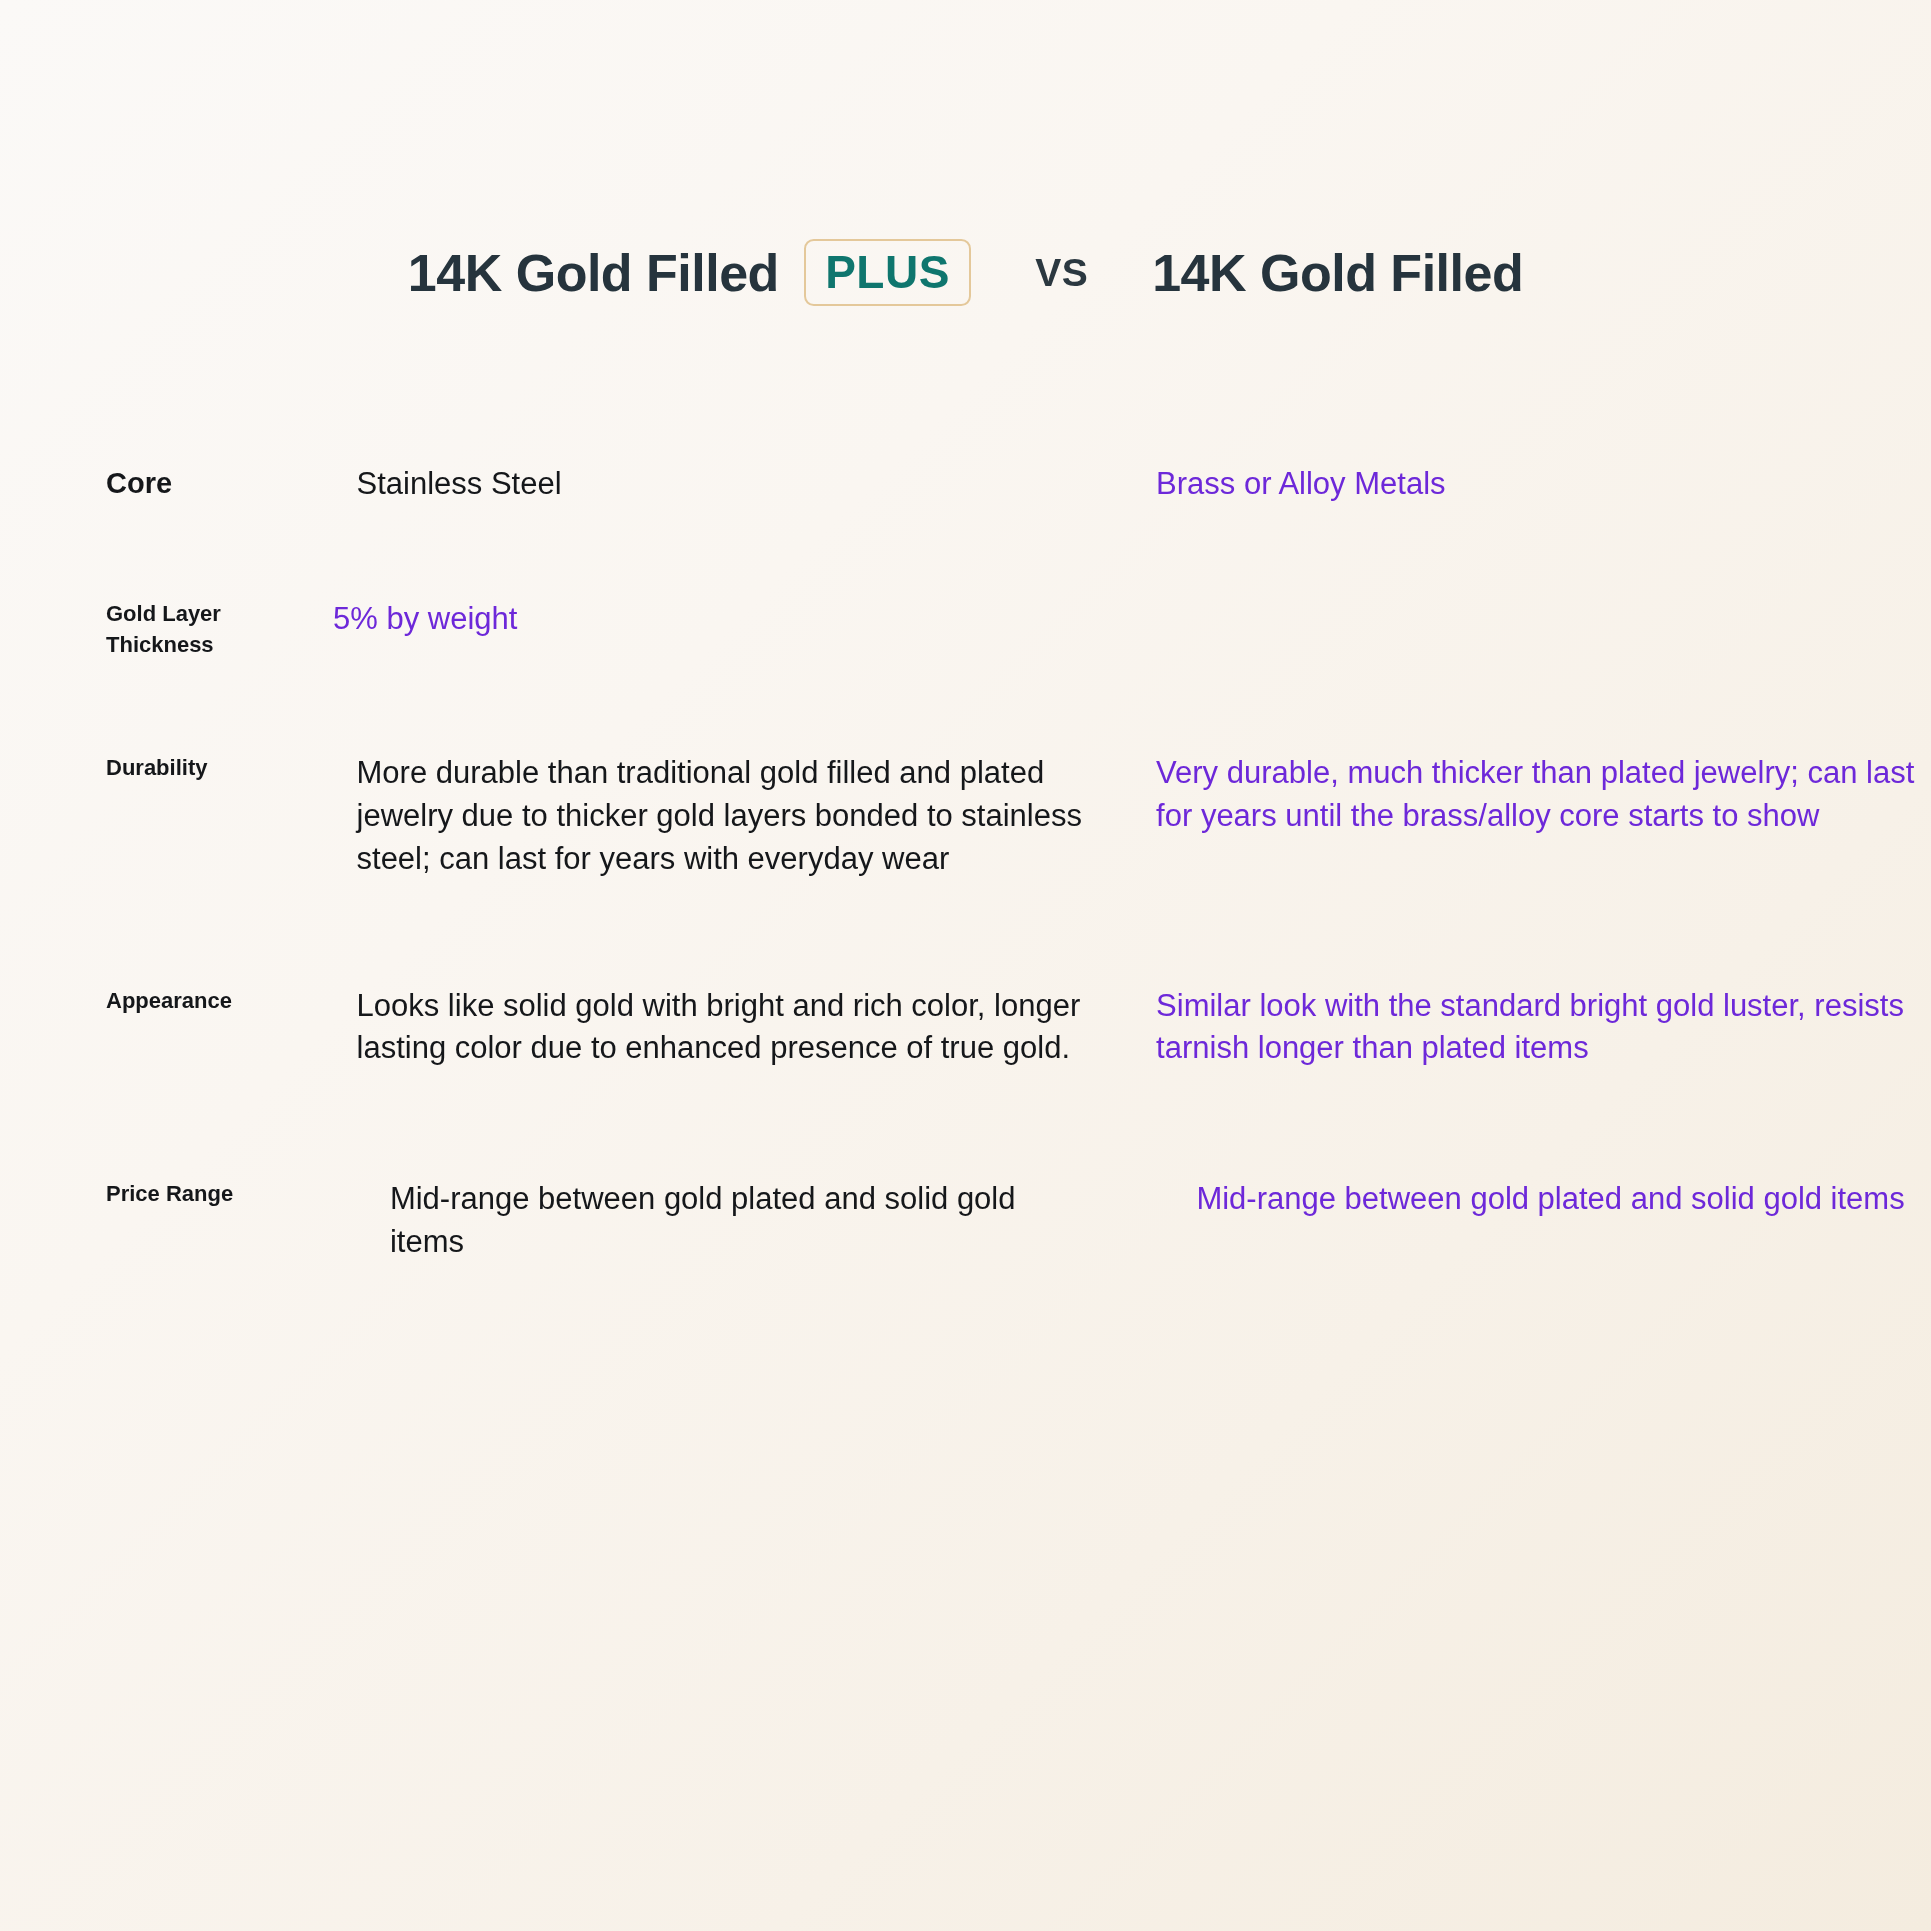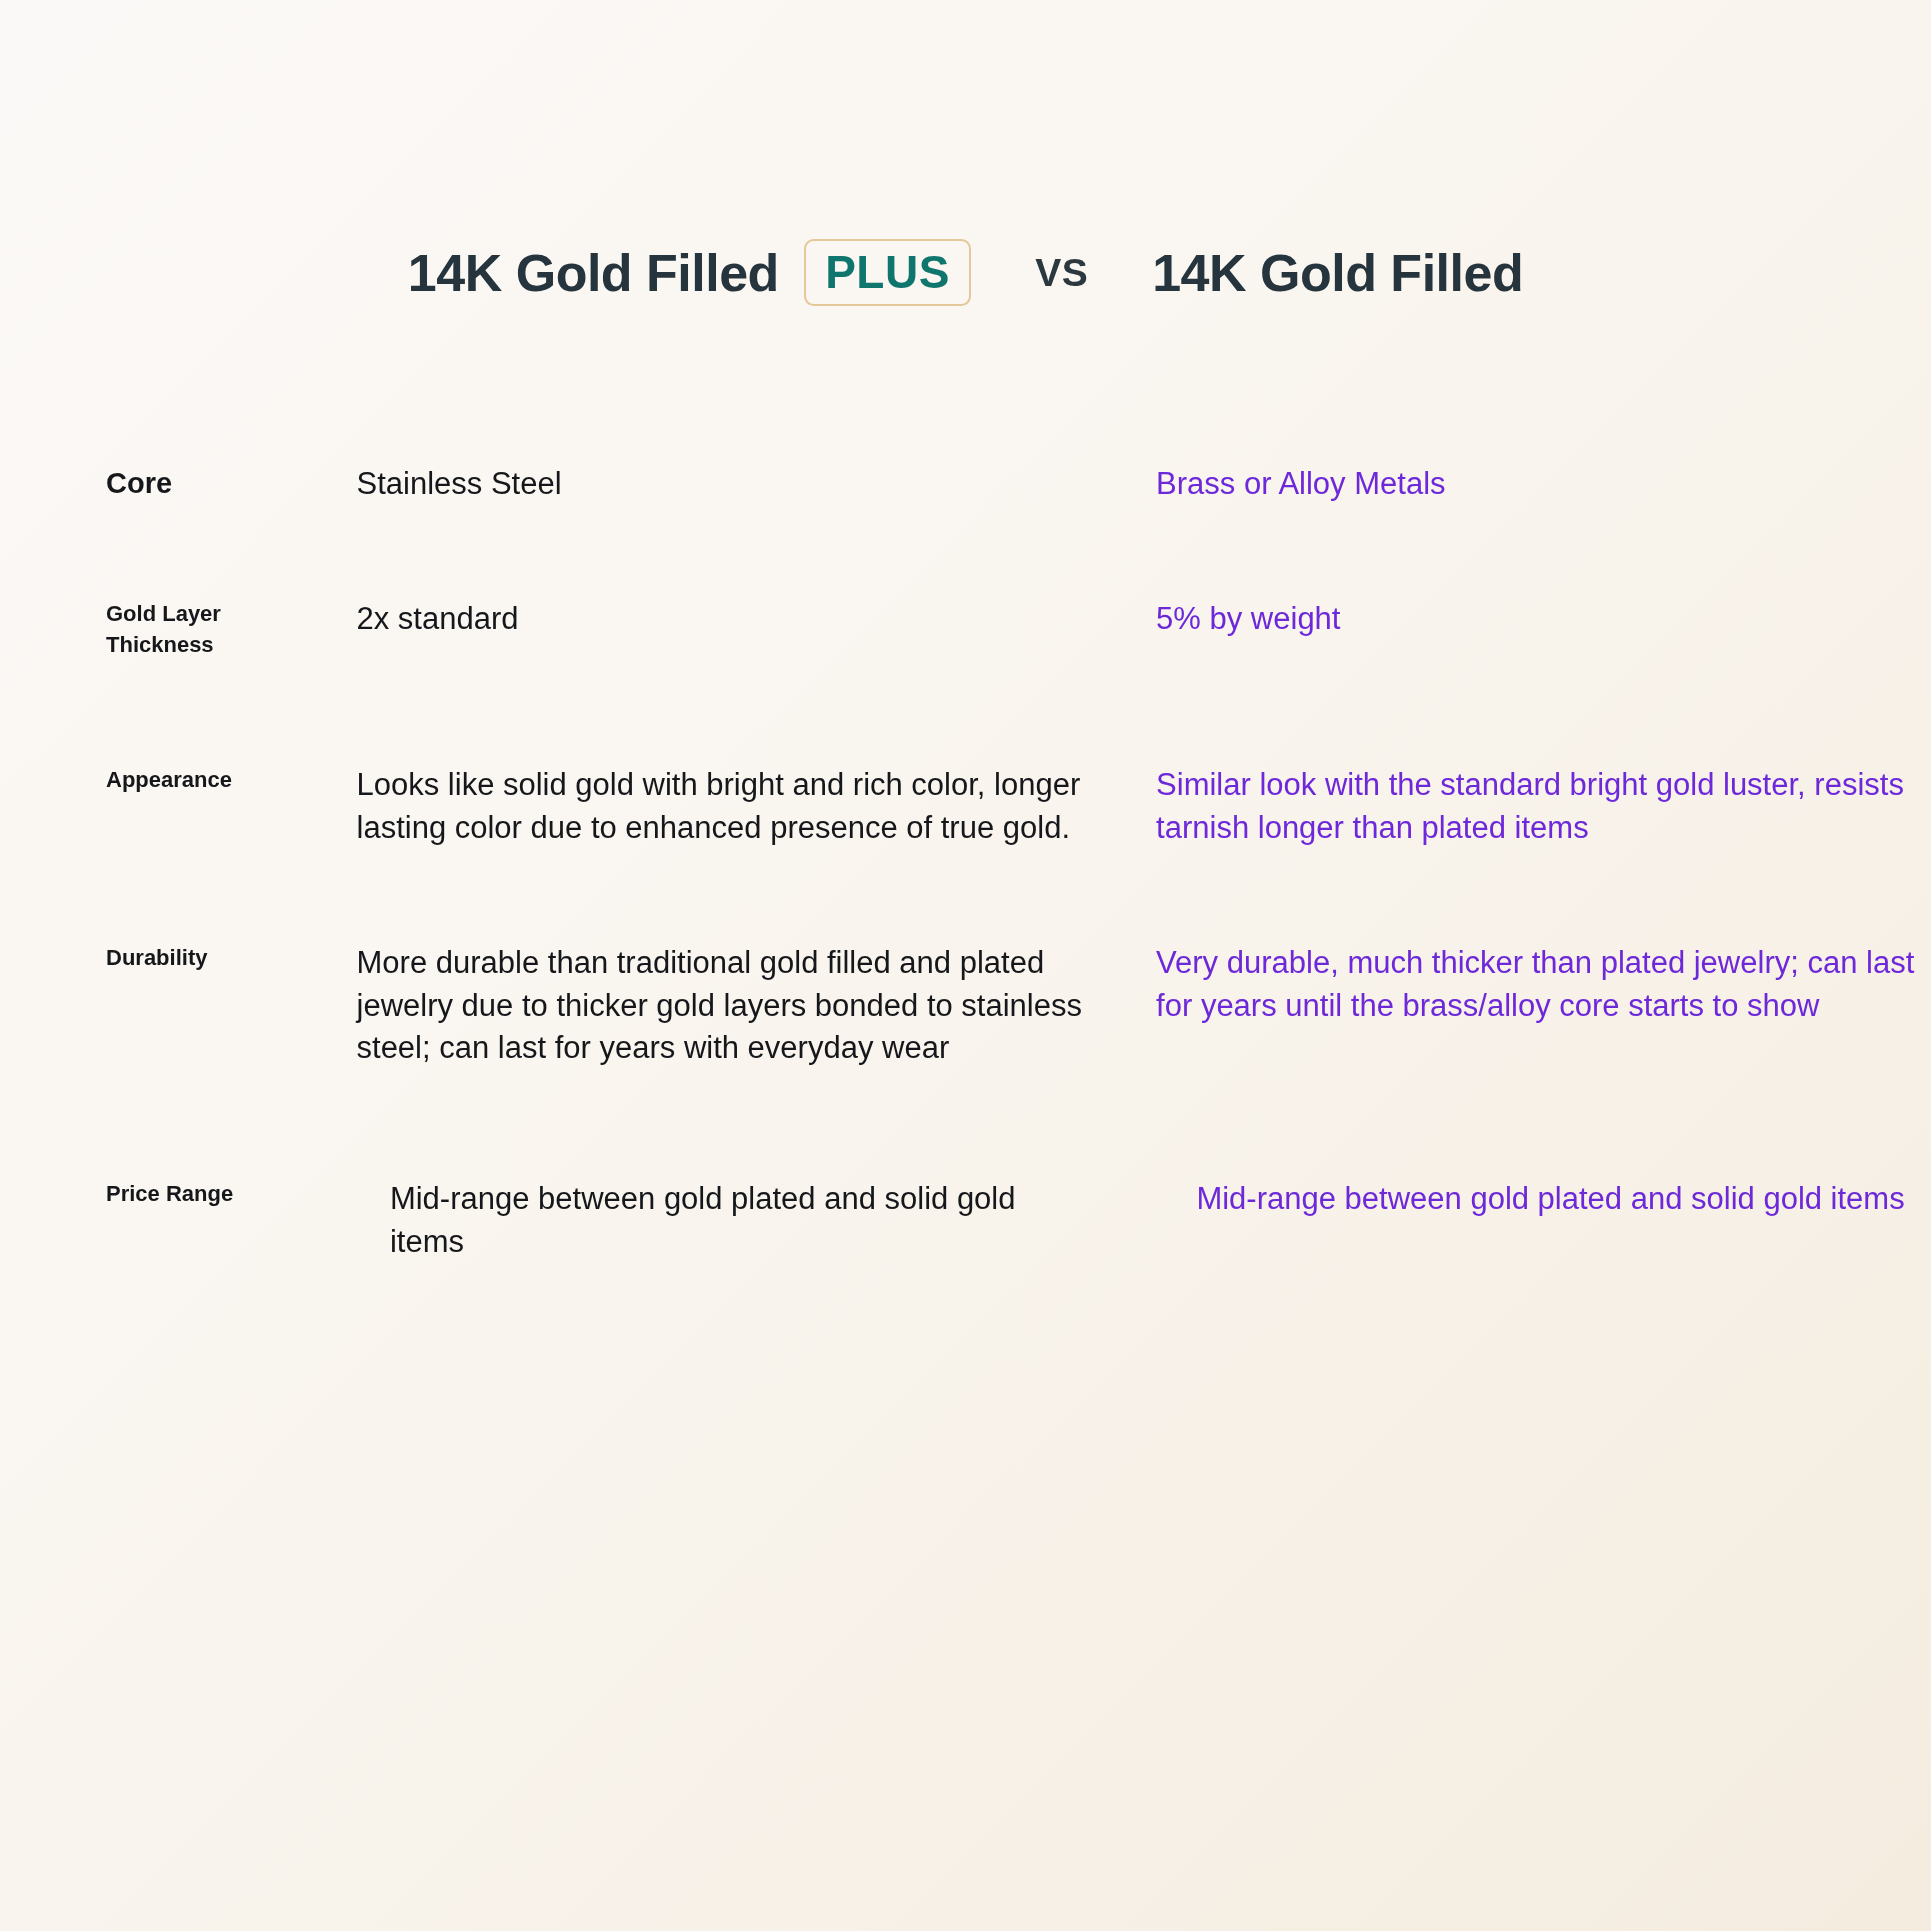--- a/index.html
+++ b/index.html
@@ -135,34 +135,33 @@
   <div class="table">
 
     <div class="row row-core">
       <div class="cell-label">Core</div>
       <div class="cell-a">Stainless Steel</div>
       <div class="cell-b">Brass or Alloy Metals</div>
     </div>
 
     <div class="row row-thickness">
       <div class="cell-label">Gold Layer Thickness</div>
-      <div class="cell-a"> 2x standard</div>
       <div class="cell-b">5% by weight</div>
+    </div>
+
+    <div class="row row-durability">
+      <div class="cell-label">Durability</div>
+      <div class="cell-a">More durable than traditional gold filled and plated jewelry due to thicker gold layers bonded to stainless steel; can last for years with everyday wear</div>
+      <div class="cell-b">Very durable, much thicker than plated jewelry; can last for years until the brass/alloy core starts to show</div>
     </div>
 
     <div class="row row-appearance">
       <div class="cell-label">Appearance</div>
       <div class="cell-a">Looks like solid gold with bright and rich color, longer lasting color due to enhanced presence of true gold.</div>
       <div class="cell-b">Similar look with the standard bright gold luster, resists tarnish longer than plated items</div>
-    </div>
-
-    <div class="row row-durability">
-      <div class="cell-label">Durability</div>
-      <div class="cell-a">More durable than traditional gold filled and plated jewelry due to thicker gold layers bonded to stainless steel; can last for years with everyday wear</div>
-      <div class="cell-b">Very durable, much thicker than plated jewelry; can last for years until the brass/alloy core starts to show</div>
     </div>
 
     <div class="row row-price">
       <div class="cell-label">Price Range</div>
       <div class="cell-a">Mid-range between gold plated and solid gold items</div>
       <div class="cell-b">Mid-range between gold plated and solid gold items</div>
     </div>
 
   </div>
 </div>

